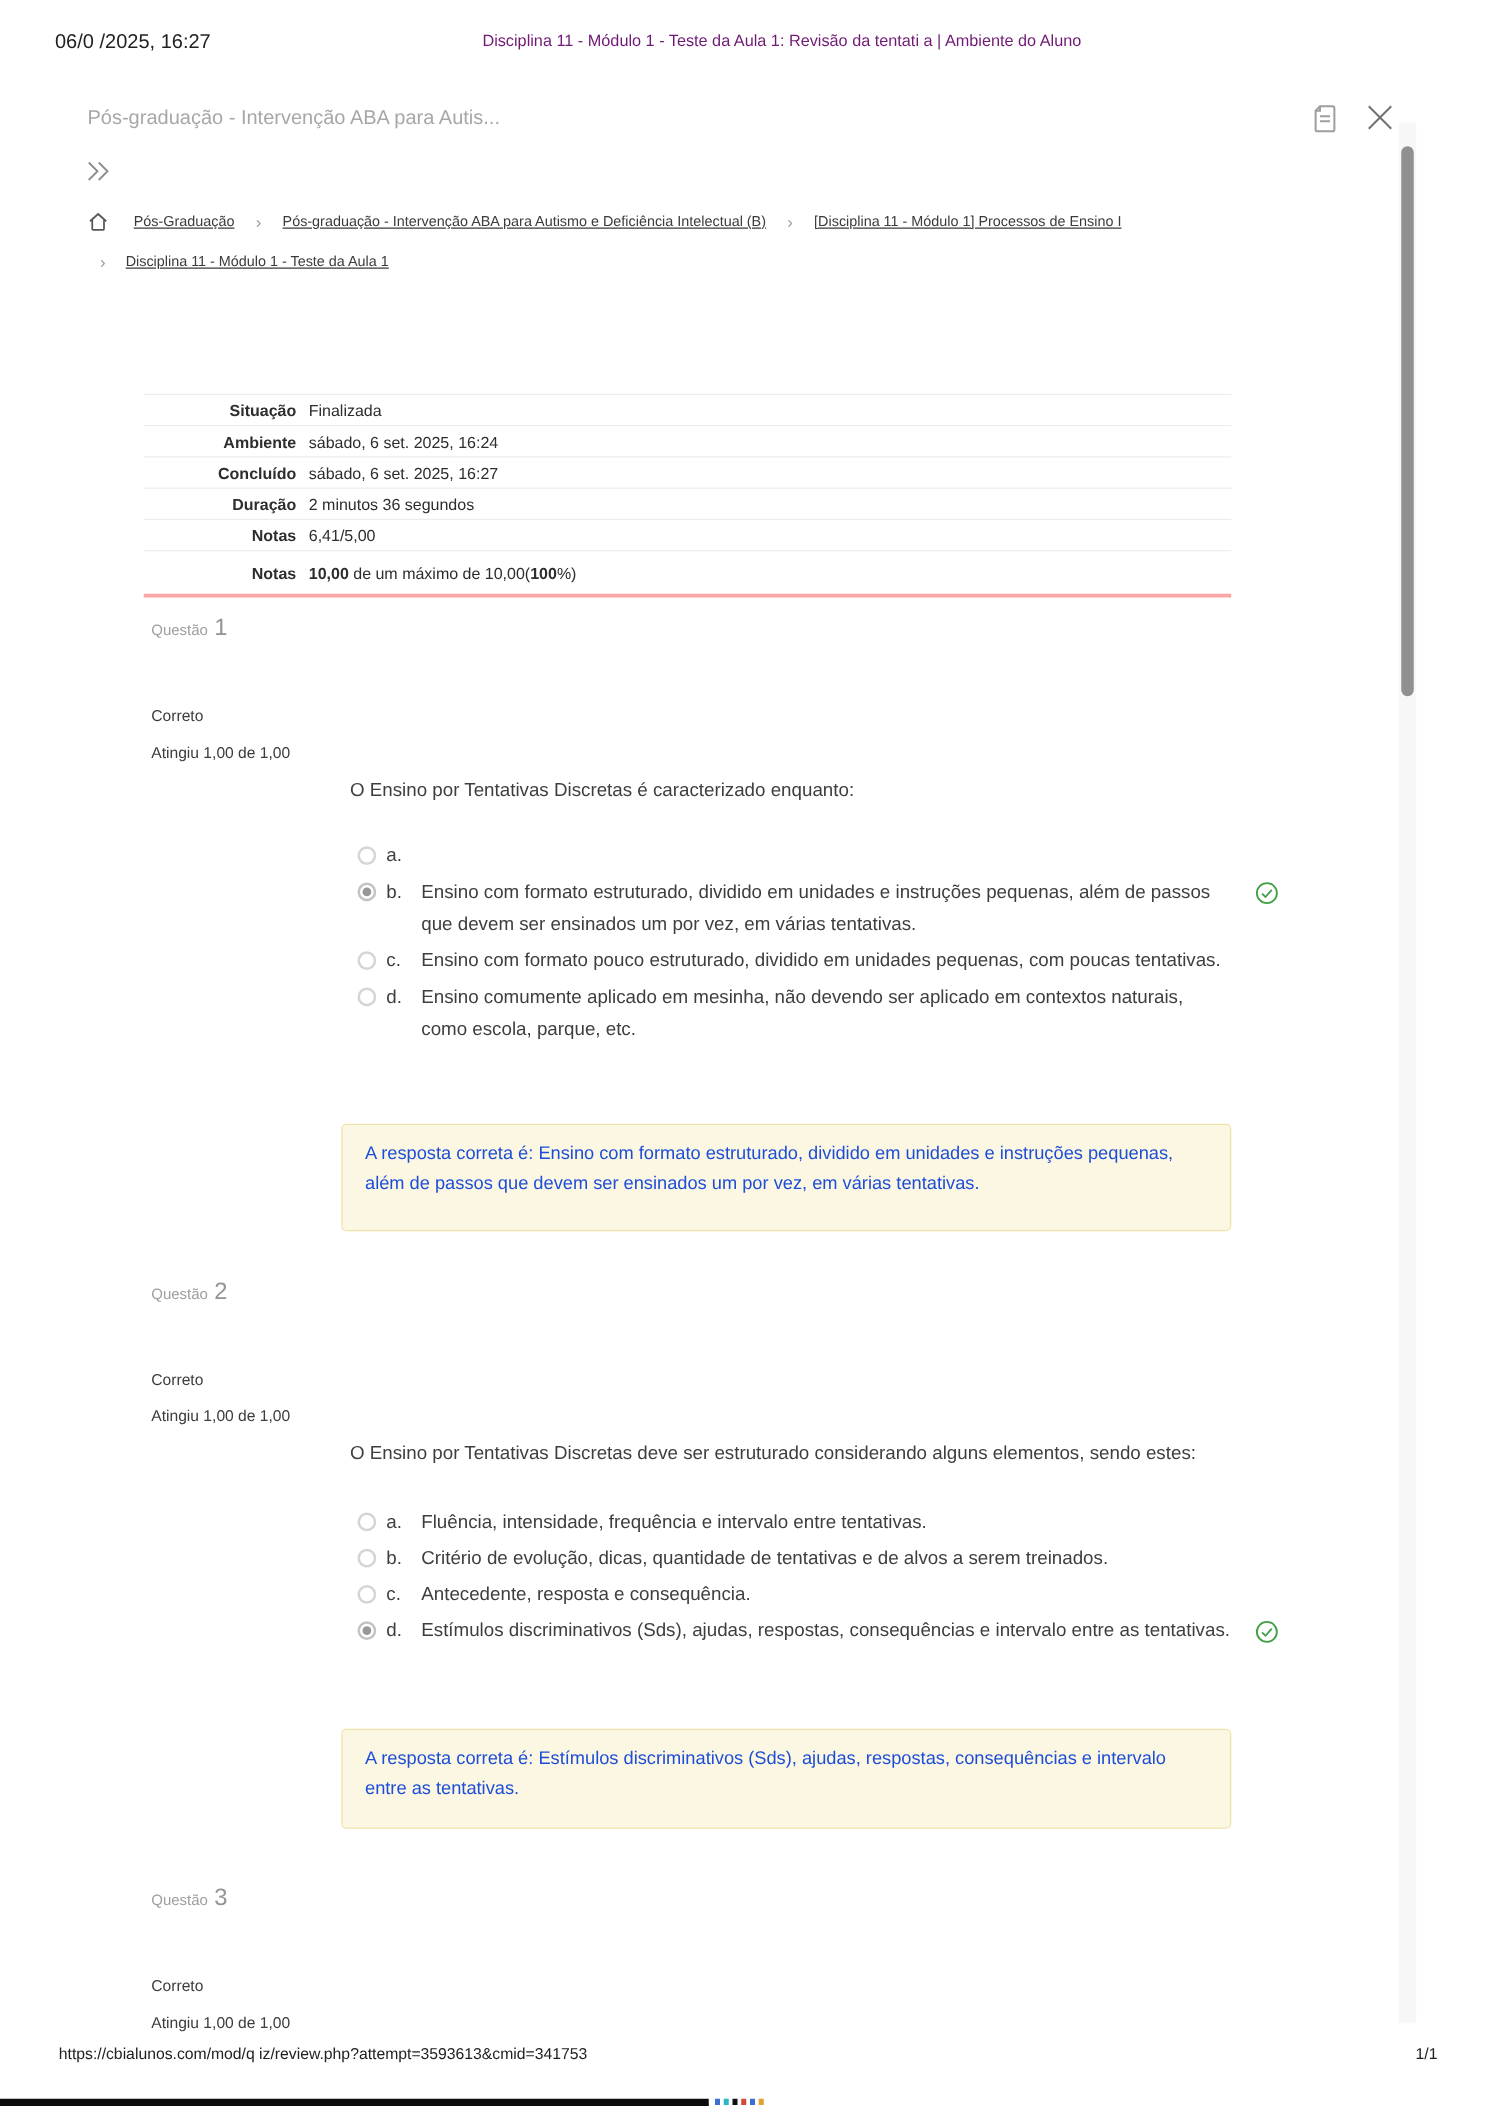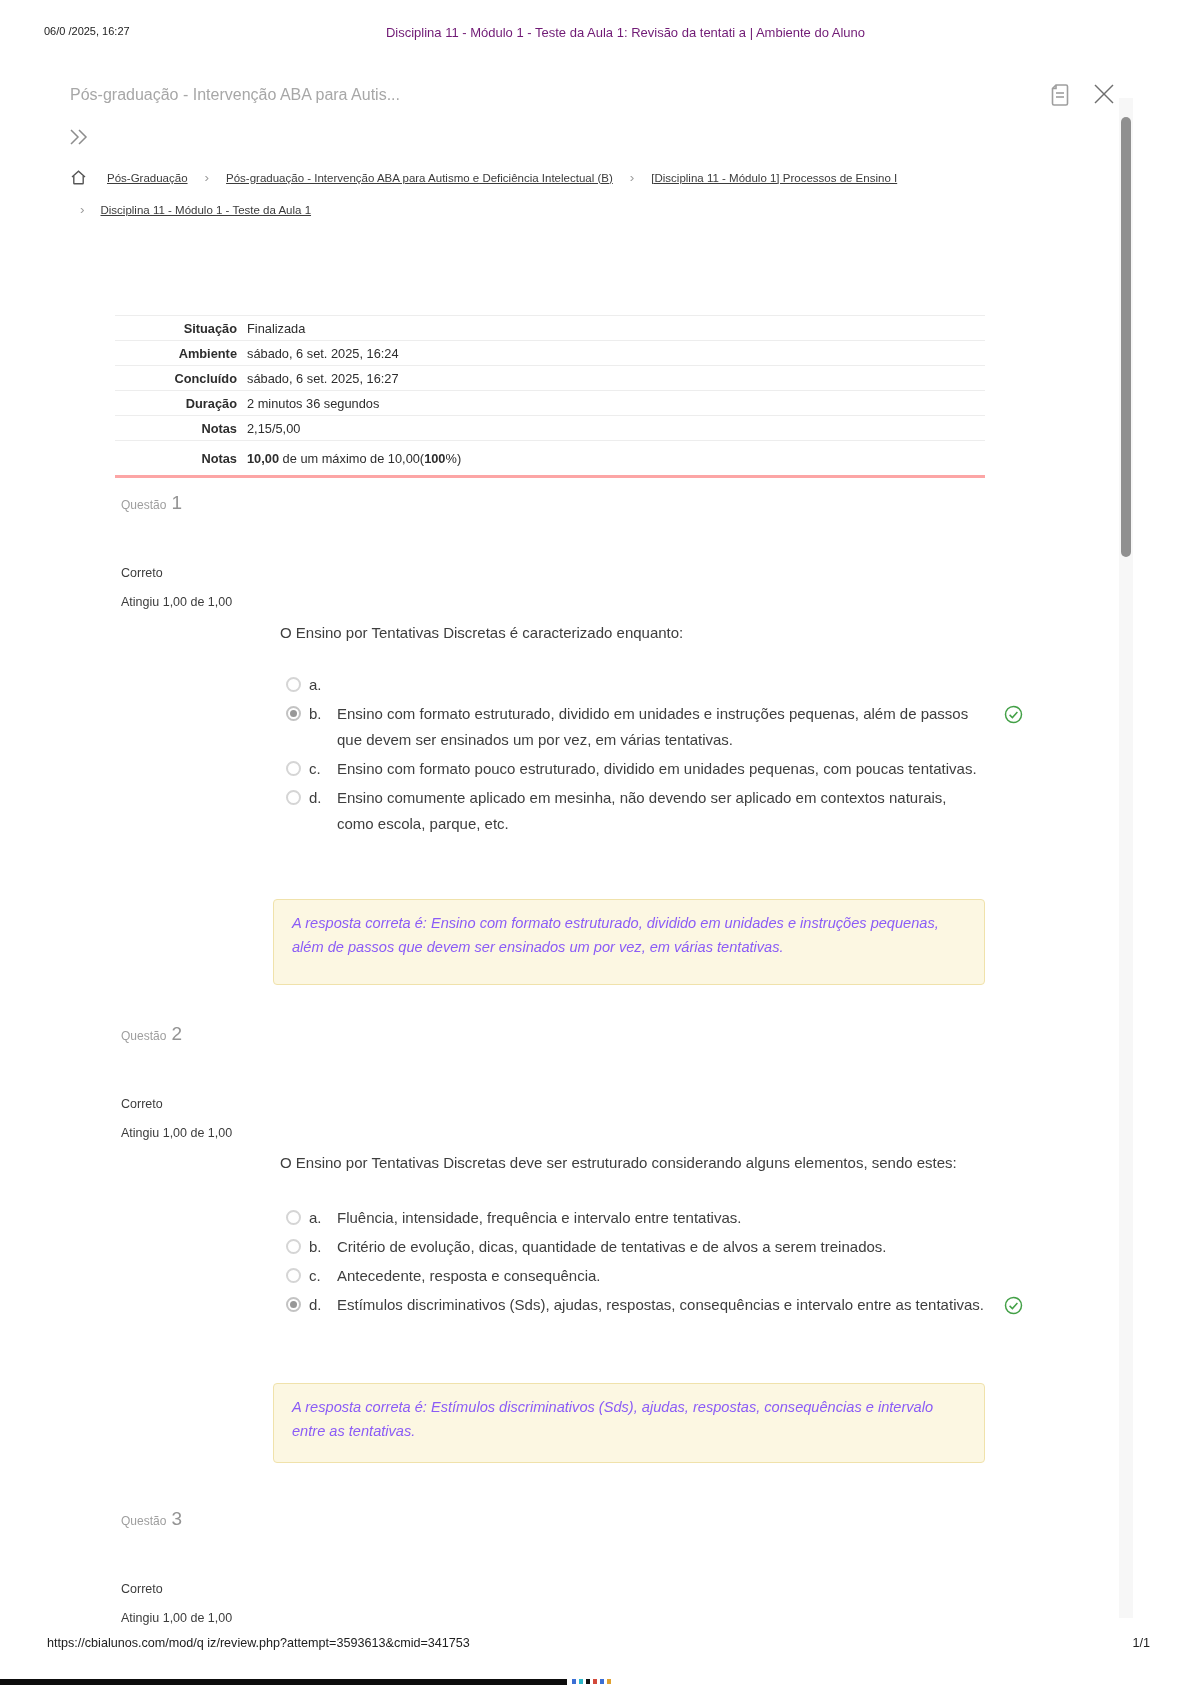--- a/index.html
+++ b/index.html
@@ -1,20 +1,20 @@
 <!DOCTYPE html>
 <html><head>
 <meta charset="utf-8">
 <style>
   html,body{margin:0;padding:0;}
   body{width:1191px;height:1685px;background:#ffffff;overflow:hidden;position:relative;
        font-family:"Liberation Sans","DejaVu Sans",sans-serif;color:#333;}
   .abs{position:absolute;}
   
-  .ph-date{left:44px;top:25px;font-size:11px;color:#212121;}
+  .ph-date{left:44px;top:25px;font-size:16px;color:#212121;}
   .ph-title{left:60px;right:0;top:25px;text-align:center;font-size:13px;color:#701a75;}
   .pf-url{left:47px;top:1636px;font-size:12.6px;color:#212121;}
   .pf-page{right:41px;top:1636px;font-size:12.6px;color:#212121;}
   
   .modal-title{left:70px;top:86px;font-size:16px;color:#a7a7a7;}
   .doc-btn{left:1048px;top:82px;width:24px;height:26px;cursor:pointer;}
   .close-btn{left:1090px;top:80px;width:28px;height:28px;cursor:pointer;}
   .collapse{left:68px;top:127px;width:22px;height:20px;cursor:pointer;}
   
   .bc1{left:70px;top:169px;display:flex;align-items:center;font-size:11.5px;color:#3b3b3b;white-space:nowrap;}
@@ -39,21 +39,21 @@
   .opt{display:flex;margin-bottom:3px;position:relative;font-size:15px;line-height:26px;color:#3e3e3e;}
   .radio{width:15px;height:15px;border:2px solid #d5d5d5;border-radius:50%;background:#fff;
          margin:5px 0 0 6px;flex:none;display:flex;box-sizing:border-box;}
   .radio.sel{border-color:#c3c3c3;}
   .radio.sel::after{content:"";width:7px;height:7px;background:#989898;border-radius:50%;margin:auto;}
   .letter{margin-left:8px;width:28px;flex:none;}
   .otext{width:648px;}
   .chk{position:absolute;left:724px;top:4px;width:19px;height:19px;}
   .fb{left:273px;width:712px;box-sizing:border-box;background:#fcf7e2;border:1px solid #f0e2ab;
       border-radius:4px;padding:12px 18px;}
-  .fb-text{font-size:14.6px;line-height:23.5px;color:#8b5cf6;font-style:italic;}
+  .fb-text{font-size:14.6px;line-height:23.5px;color:#1d4ed8;}
   
   .strack{left:1119px;top:98px;width:14px;height:1520px;background:#f7f7f7;}
   .sthumb{left:1121px;top:117px;width:10px;height:440px;background:#909090;border-radius:5px;cursor:pointer;}
   
   .tbar{left:0;top:1679px;width:567px;height:6px;background:#0d0d0d;}
   .bits{left:572px;top:1679px;display:flex;gap:3px;}
   .bits span{width:4px;height:5px;display:block;}
   svg{display:block;}
 </style>
 </head>
@@ -120,21 +120,21 @@
       <div class="srow">
         <div class="slabel">Concluído</div>
         <div class="svalue">sábado, 6 set. 2025, 16:27</div>
       </div>
       <div class="srow">
         <div class="slabel">Duração</div>
         <div class="svalue">2 minutos 36 segundos</div>
       </div>
       <div class="srow">
         <div class="slabel">Notas</div>
-        <div class="svalue">2,15/5,00</div>
+        <div class="svalue">6,41/5,00</div>
       </div>
       <div class="srow nota">
         <div class="slabel">Notas</div>
         <div class="svalue"><span class="b">10,00</span><span> de um máximo de 10,00(</span><span class="b">100</span><span>%)</span></div>
       </div>
     </div>
 
   <div id="questions">
       <div>
         <div class="abs qlabel" style="top: 492px;"><span class="qword">Questão</span><span class="qnum">1</span></div>

